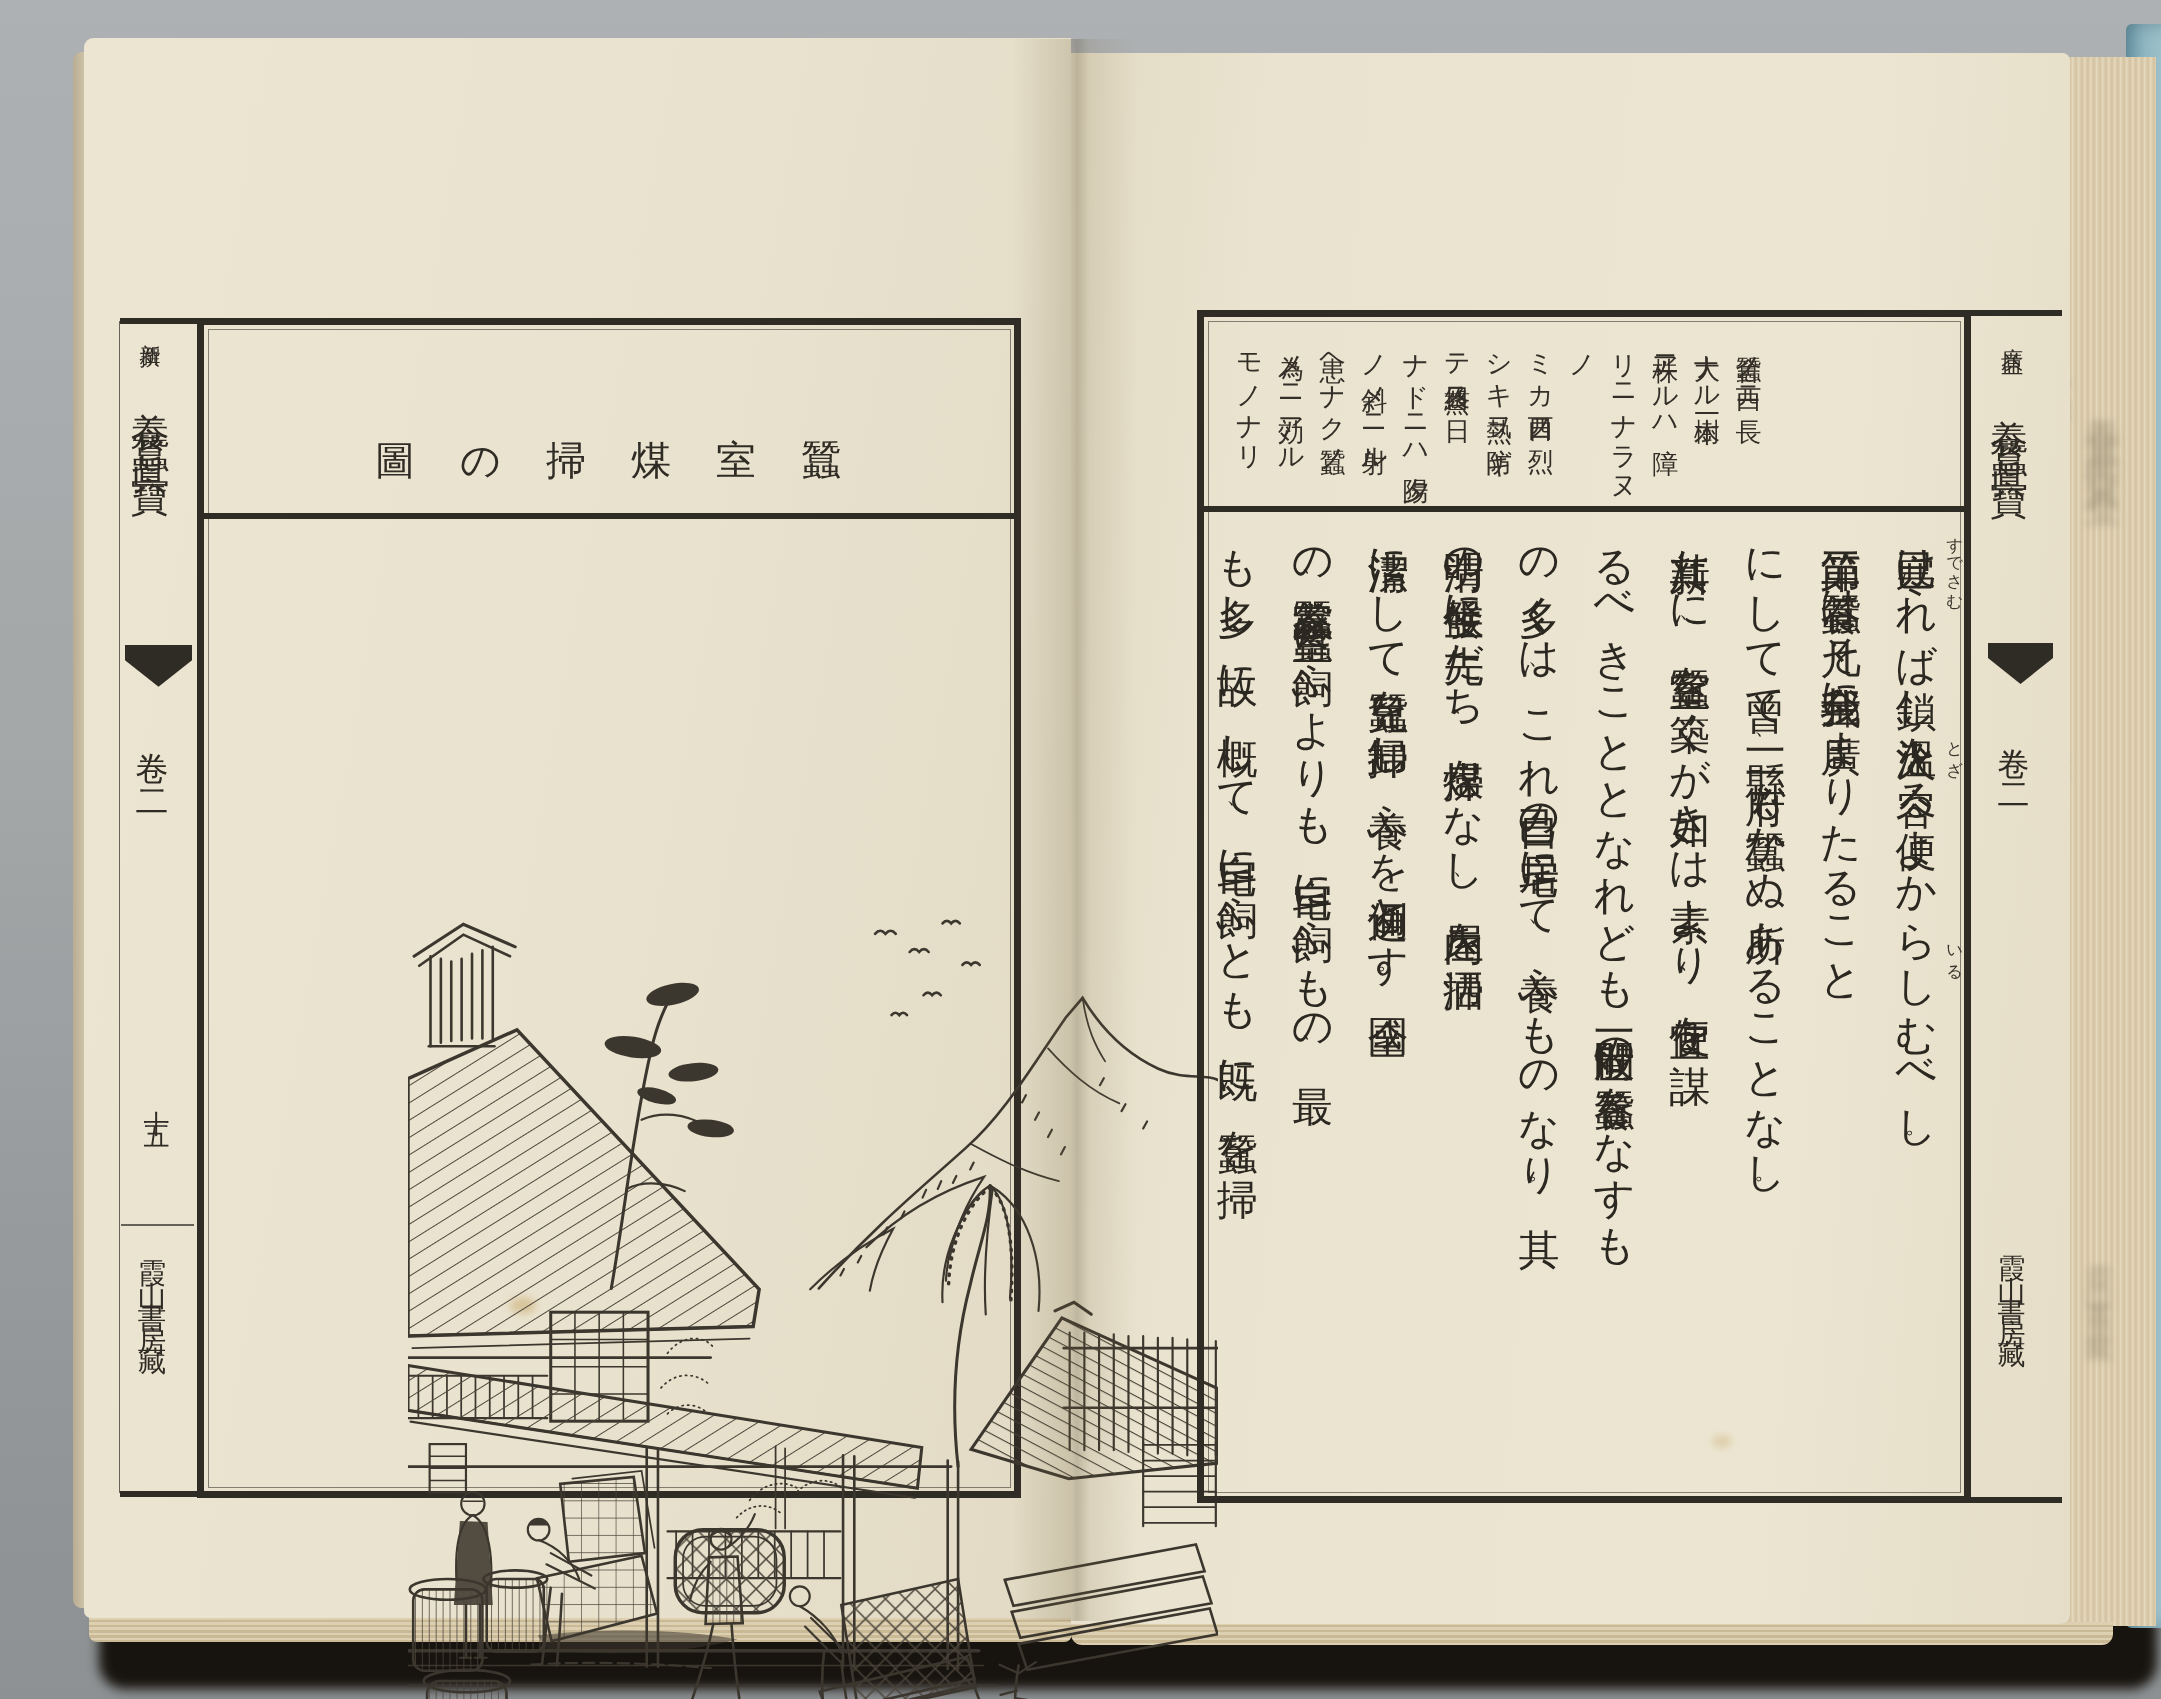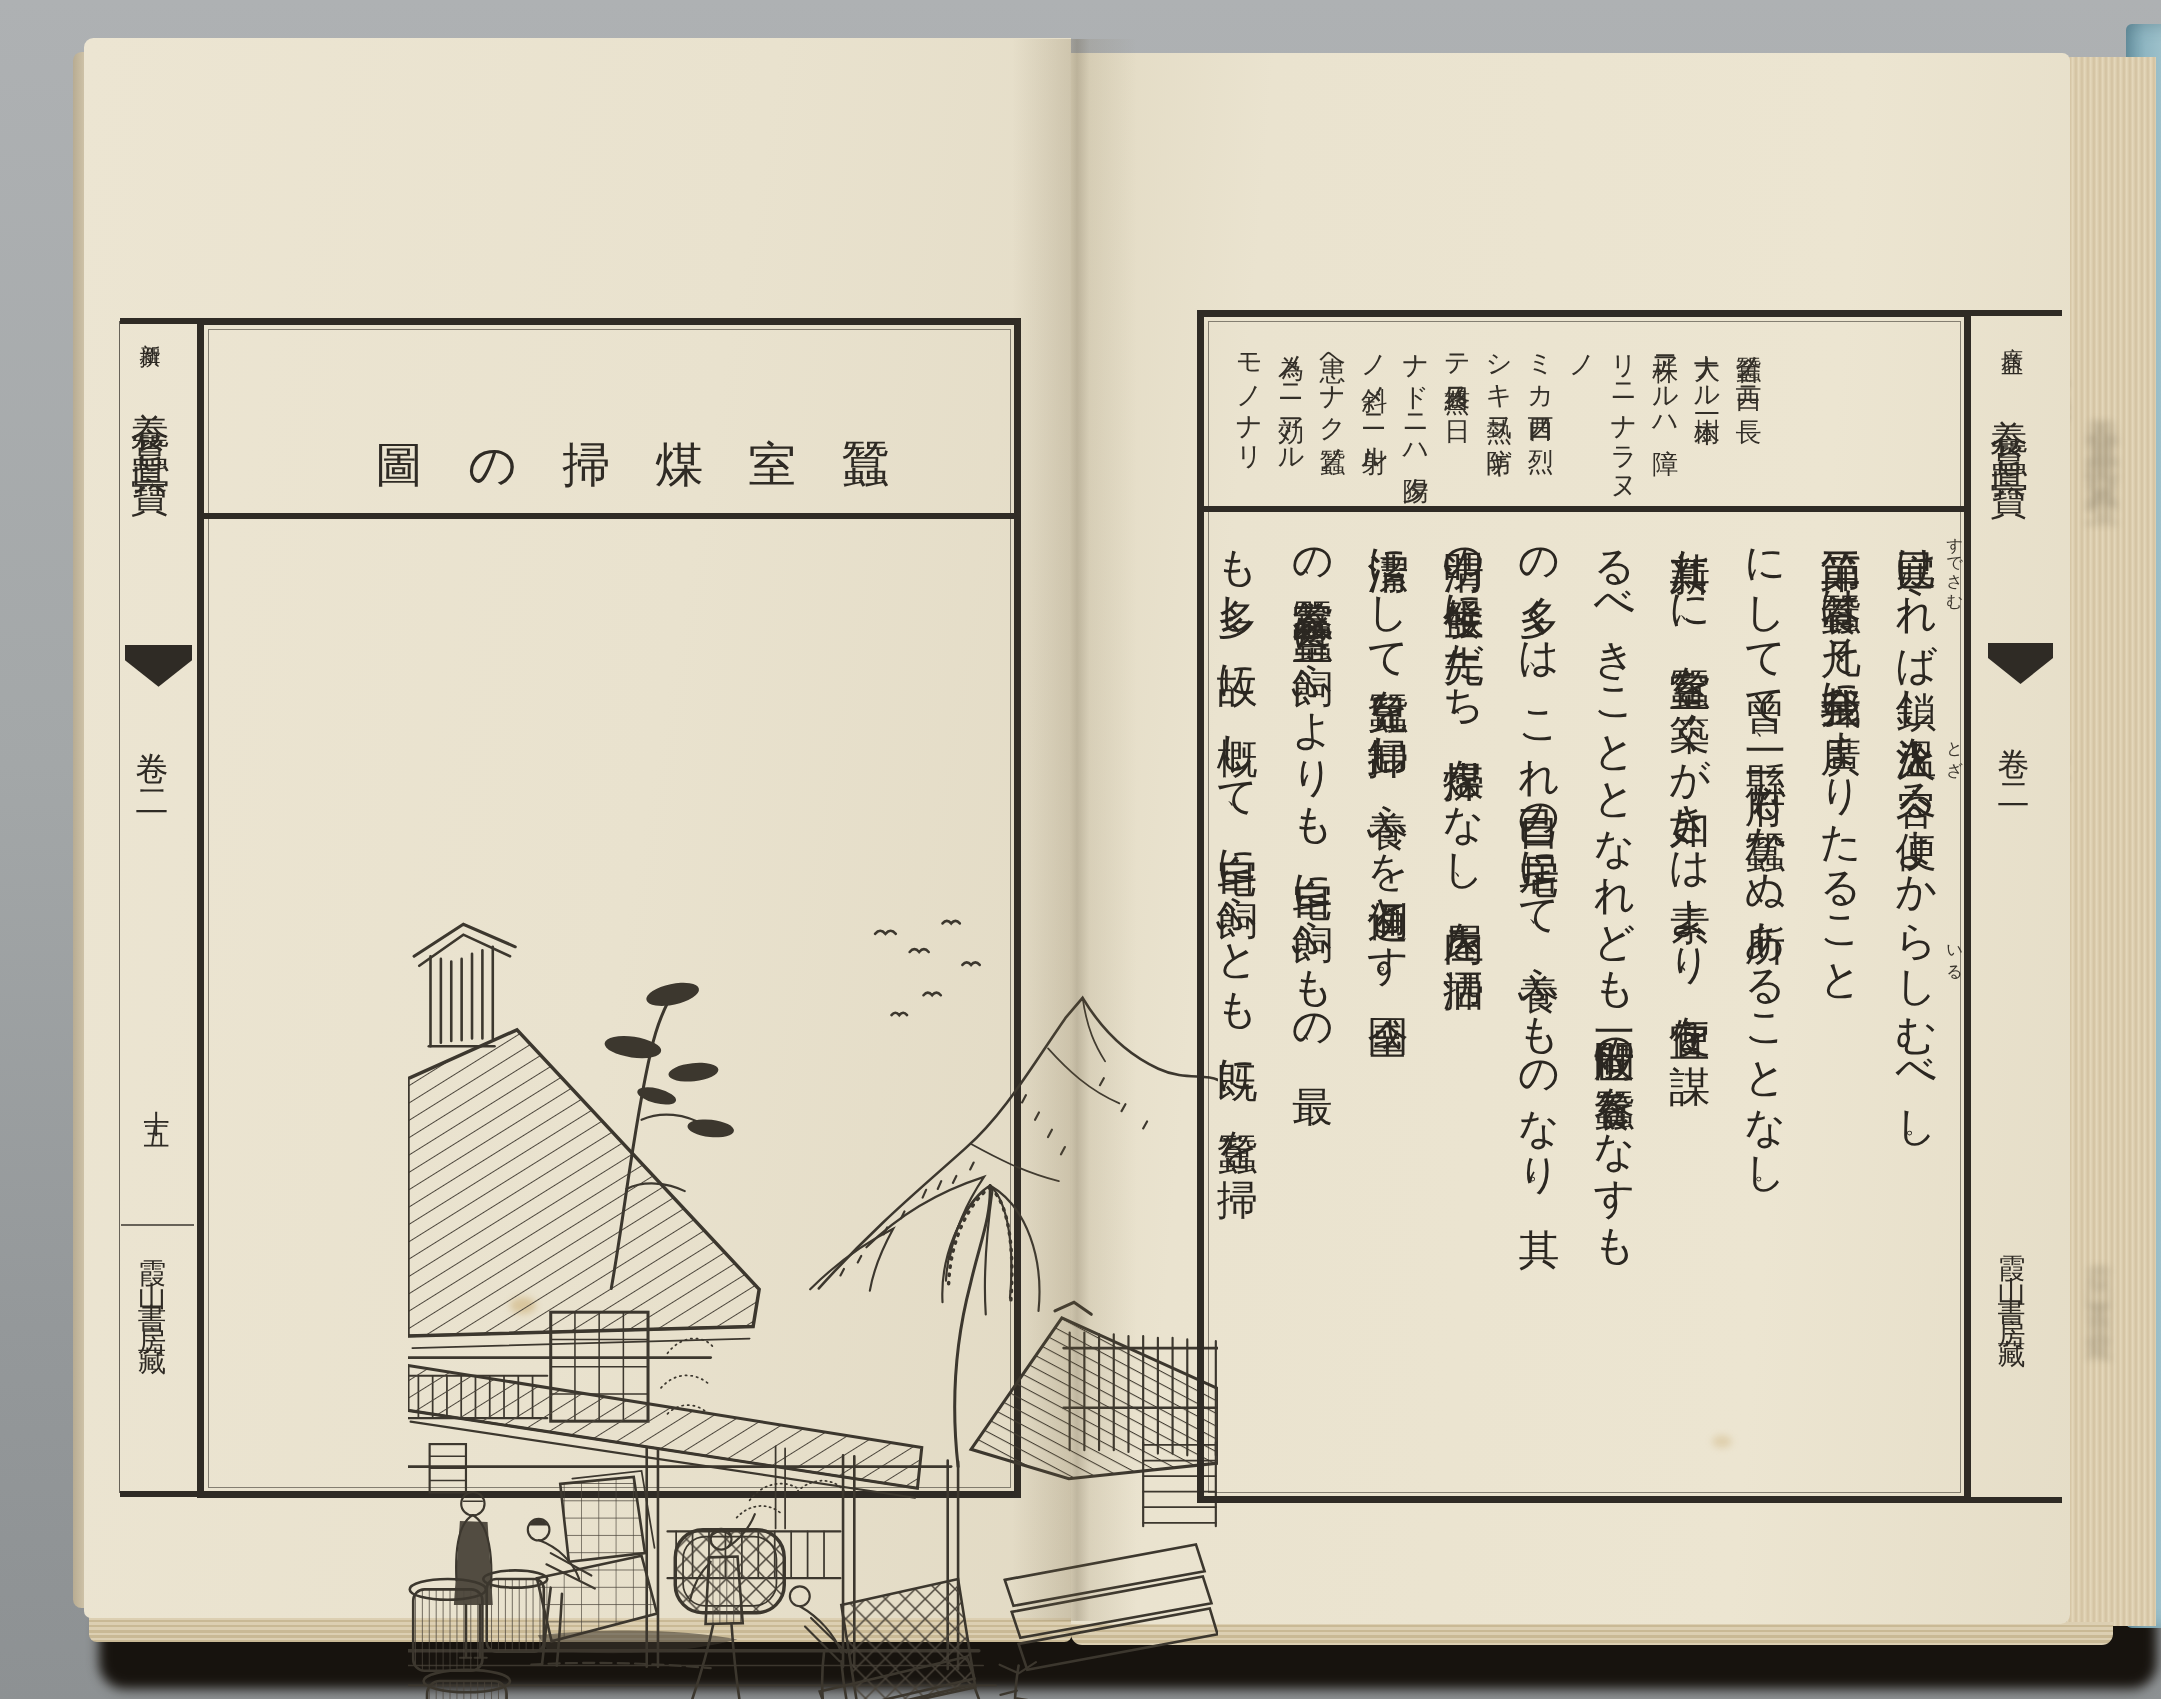--- a/index.html
+++ b/index.html
@@ -37,21 +37,21 @@
   #frame-left{left:197px;top:318px;width:824px;height:1180px;}
   #frame-right{left:1197px;top:310px;width:774px;height:1193px;}
   .rule-ext{background:#2f2b25;}
   
   .vtext{writing-mode:vertical-rl;text-orientation:upright;white-space:nowrap;line-height:1;}
   .fishtail{background:#2f2b25;clip-path:polygon(0 0,100% 0,100% 30%,50% 82%,0 30%);}
   .hr-thin{background:rgba(47,43,37,.7);}
   .ghost{filter:blur(2.6px);opacity:.55;color:#4a443a;}
   .ghost2{filter:blur(3.9px);opacity:.35;color:#57503f;}
   
-  #caption{left:171px;top:108px;width:605px;height:52px;font-size:48px;letter-spacing:45px;
+  #caption{left:171px;top:108px;width:605px;height:52px;font-size:40px;letter-spacing:45px;
     color:#2f2b25;}
   
   .vcols{writing-mode:vertical-rl;text-orientation:upright;}
   #headnote{right:195px;top:19px;height:173px;font-size:26px;line-height:1.6;letter-spacing:0.9px;
     color:#332f28;}
   #main-text{right:10.4px;top:203px;height:969px;width:748px;font-size:41px;line-height:1.84;
     color:#2b2721;}
   #main-text div{white-space:nowrap;}
   .pt{font-size:.55em;}
   .furi{position:absolute;right:0.9px;width:19px;font-size:16.4px;line-height:1.08;

